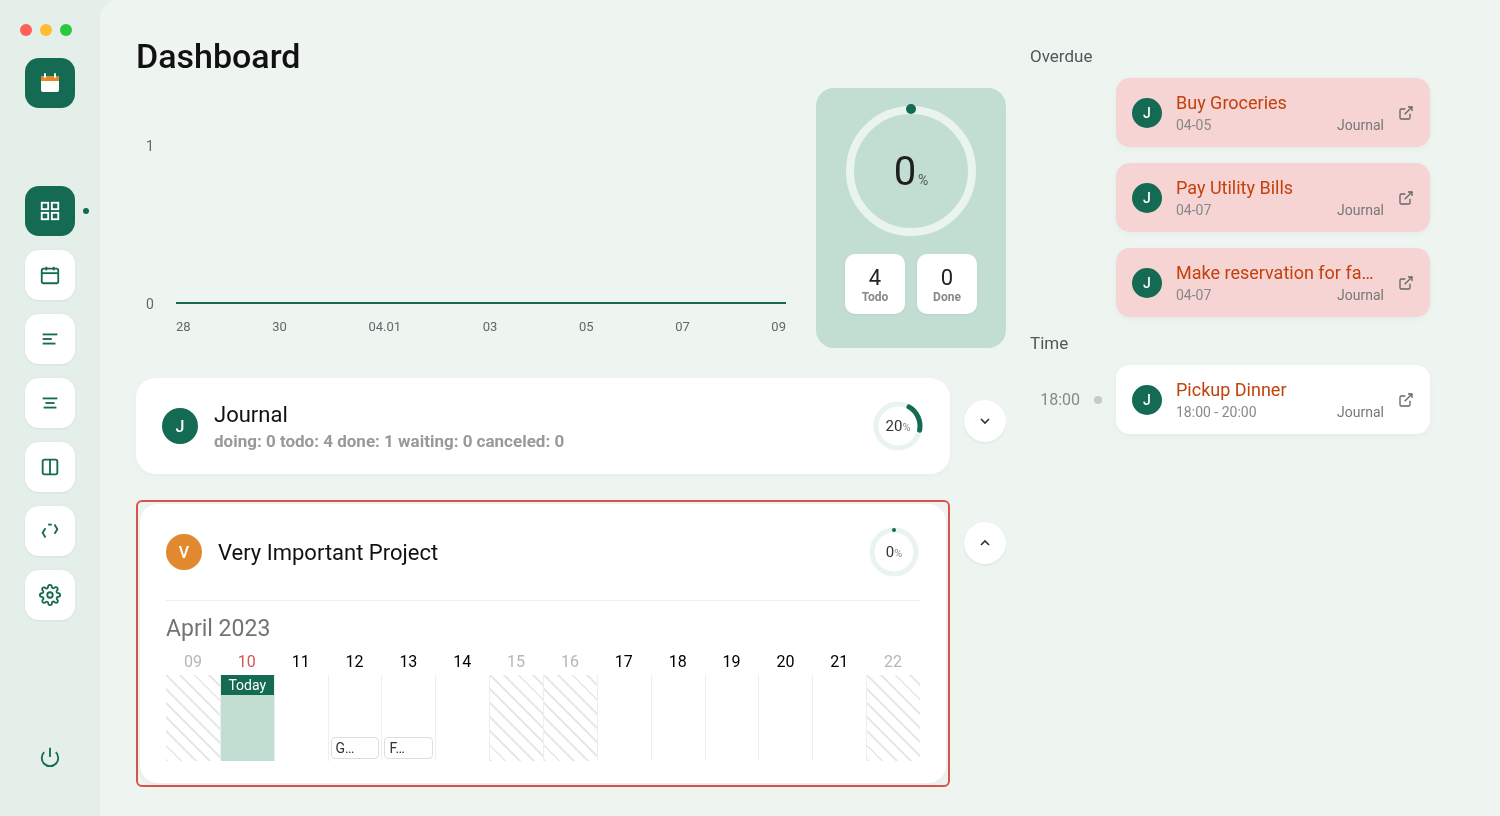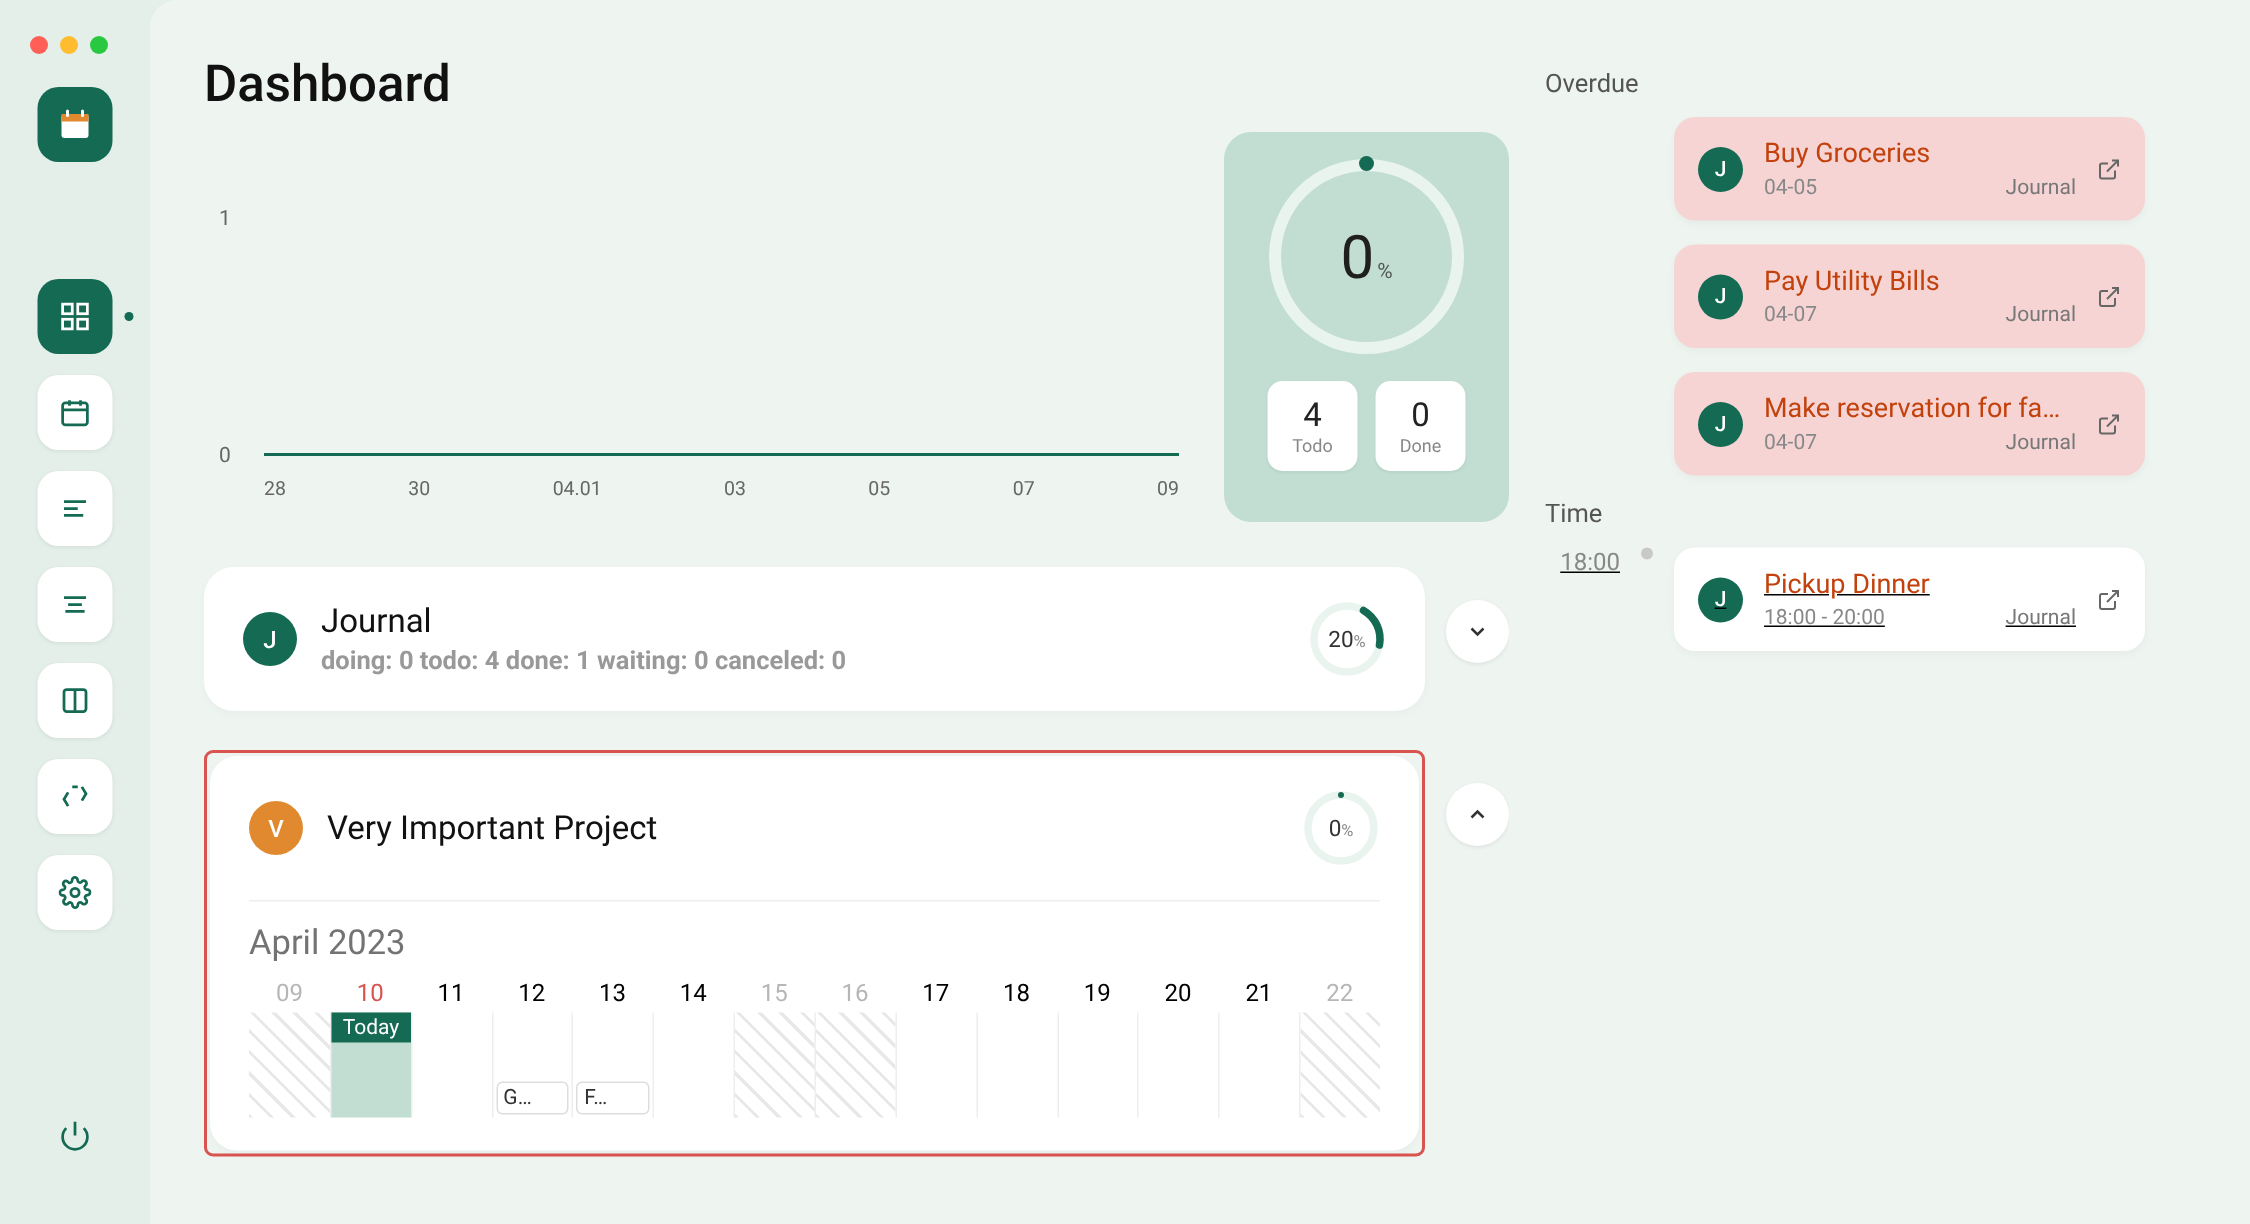--- a/index.html
+++ b/index.html
@@ -140,21 +140,21 @@
   }
   .ring-center .big{font-size:40px;font-weight:400;}
   .ring-center .pct{font-size:14px;color:#555;}
   .mini-stats { display:flex; gap:12px; }
   .mini-stat {
     background:#fff;border-radius:10px;width:60px;height:60px;
     display:flex;flex-direction:column;align-items:center;justify-content:center;
     box-shadow:0 1px 2px rgba(0,0,0,.05);
   }
   .mini-stat .num{font-size:22px;color:#222;}
-  .mini-stat .lbl{font-size:12px;color:#888;}
+  .mini-stat .lbl{font-size:12px;color:#888;font-weight:bold;}
 
   
   .project-row {
     display:flex; gap:14px; align-items:flex-start;
     margin-bottom:26px;
   }
   .project-card {
     background:#fff;border-radius:20px;
     flex:1;
     padding:22px 26px;
@@ -193,21 +193,21 @@
     border-radius:6px;
     padding:2px;
   }
   .hr { border:none;border-top:1px solid #eee;margin:22px 0 14px;}
   .month-label{font-size:23px;color:#737373;margin-bottom:6px;}
   .days-row{display:flex;gap:0;}
   .day-col{flex:1;text-align:center;}
   .day-num{font-size:16px;padding:4px 0;}
   .day-weekend{color:#b6b6b6;}
   .day-today{color:#d9534f;}
-  .day-body{height:70px;border-left:1px solid #eee;position:relative;}
+  .day-body{height:86px;border-left:1px solid #eee;position:relative;}
   .day-col:first-child .day-body{border-left:none;}
   .hatched {
     background-image: repeating-linear-gradient(45deg,#e8e8e8 0 2px,transparent 2px 10px);
   }
   .today-pill{
     position:absolute;top:0;left:0;right:0;
     background:#146a52;color:#fff;font-size:14px;
     padding:2px 2px;
   }
   .today-col .day-body{background:#c2ded2;}
@@ -234,21 +234,21 @@
     box-shadow:0 2px 6px rgba(0,0,0,.04);
   }
   .task-card.overdue{background:#f6d4d4;margin-left:90px;}
   .task-card.time{background:#fff;}
   .task-body{flex:1;min-width:0;}
   .task-title{font-size:18px;color:#c2410c;white-space:nowrap;overflow:hidden;text-overflow:ellipsis;}
   .task-meta{display:flex;justify-content:space-between;margin-top:4px;}
   .task-date{font-size:14px;color:#888;}
   .task-proj{font-size:14px;color:#777;}
   .ext-icon{color:#666;cursor:pointer;}
-  .time-row{display:flex;align-items:flex-start;gap:14px;margin-top:10px;text-decoration:underline;}
+  .time-row{display:flex;align-items:center;gap:14px;margin-top:10px;}
   .time-label{font-size:16px;color:#888;width:54px;text-align:right;}
   .time-dot{width:8px;height:8px;border-radius:50%;background:#c9c9c9;}
 
   svg{display:block;}
 </style>
 </head>
 <body>
 
 <div class="traffic-lights">
   <span class="tl-red"></span>

